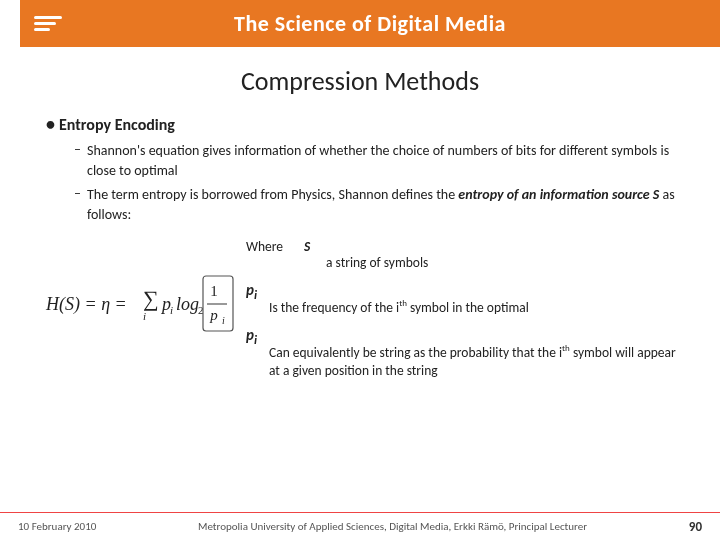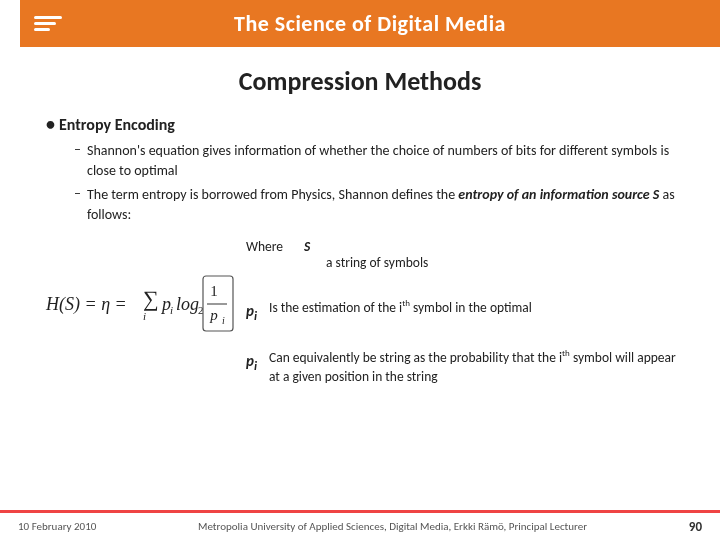--- a/index.html
+++ b/index.html
@@ -47,21 +47,21 @@
     }
 
     
     .main {
       padding: 18px 36px 10px 36px;
     }
 
     .slide-title {
       text-align: center;
       font-size: 26px;
-      font-weight: bold;
+      font-weight: normal;
       color: #222;
       margin-bottom: 16px;
     }
 
     .bullet-section {
       margin-left: 10px;
     }
 
     .bullet-main {
       font-size: 16px;
@@ -143,34 +143,33 @@
     .annot-symbol {
       font-style: italic;
       font-weight: bold;
       min-width: 10px;
     }
 
     .pi-symbol {
       font-style: italic;
       font-size: 15px;
       font-weight: bold;
-      margin-top: 21px;
     }
 
     
     .footer {
       position: absolute;
       bottom: 0;
       left: 0;
       right: 0;
       display: flex;
       align-items: center;
       justify-content: space-between;
       padding: 6px 18px 6px 18px;
-      border-top: 3px solid #ef4444;
+      border-top: 1px solid #ef4444;
       font-size: 11px;
       color: #555;
     }
 
     .footer-page {
       font-size: 13px;
       color: #333;
       font-weight: bold;
     }
 
@@ -238,21 +237,21 @@
 
       <div class="annot-row">
         <span class="annot-label" style="font-style:normal; font-weight:normal; min-width:46px;">Where</span>
         <span class="annot-symbol">S</span>
         <span class="annot-text">a string of symbols</span>
       </div>
 
       <div class="annot-row">
         <span class="pi-symbol">p<sub>i</sub></span>
         <span class="annot-text">
-          <span>Is the estimation of the i</span><sup>th</sup><span> symbol in the optimal</span>
+          <span>Is the frequency of the i</span><sup>th</sup><span> symbol in the optimal</span>
         </span>
       </div>
 
       <div class="annot-row">
         <span class="pi-symbol">p<sub>i</sub></span>
         <span class="annot-text">
           <span>Can equivalently be string as the probability that the i</span><sup>th</sup><span> symbol will appear at a given position in the string</span>
         </span>
       </div>
     </div>

